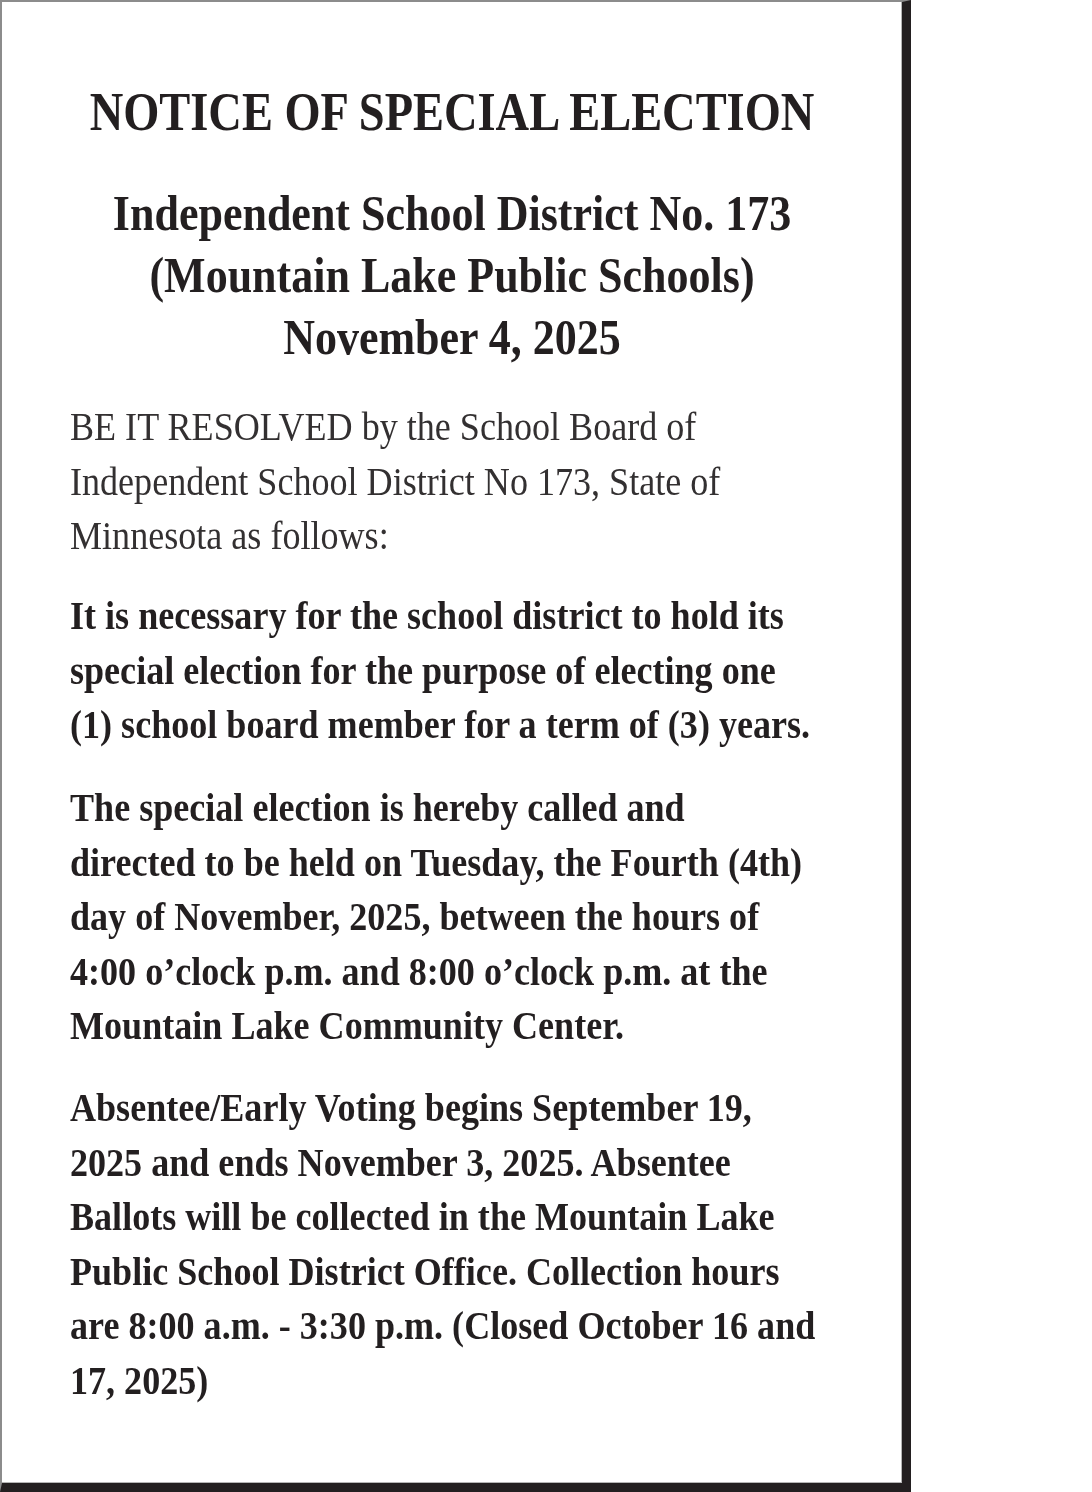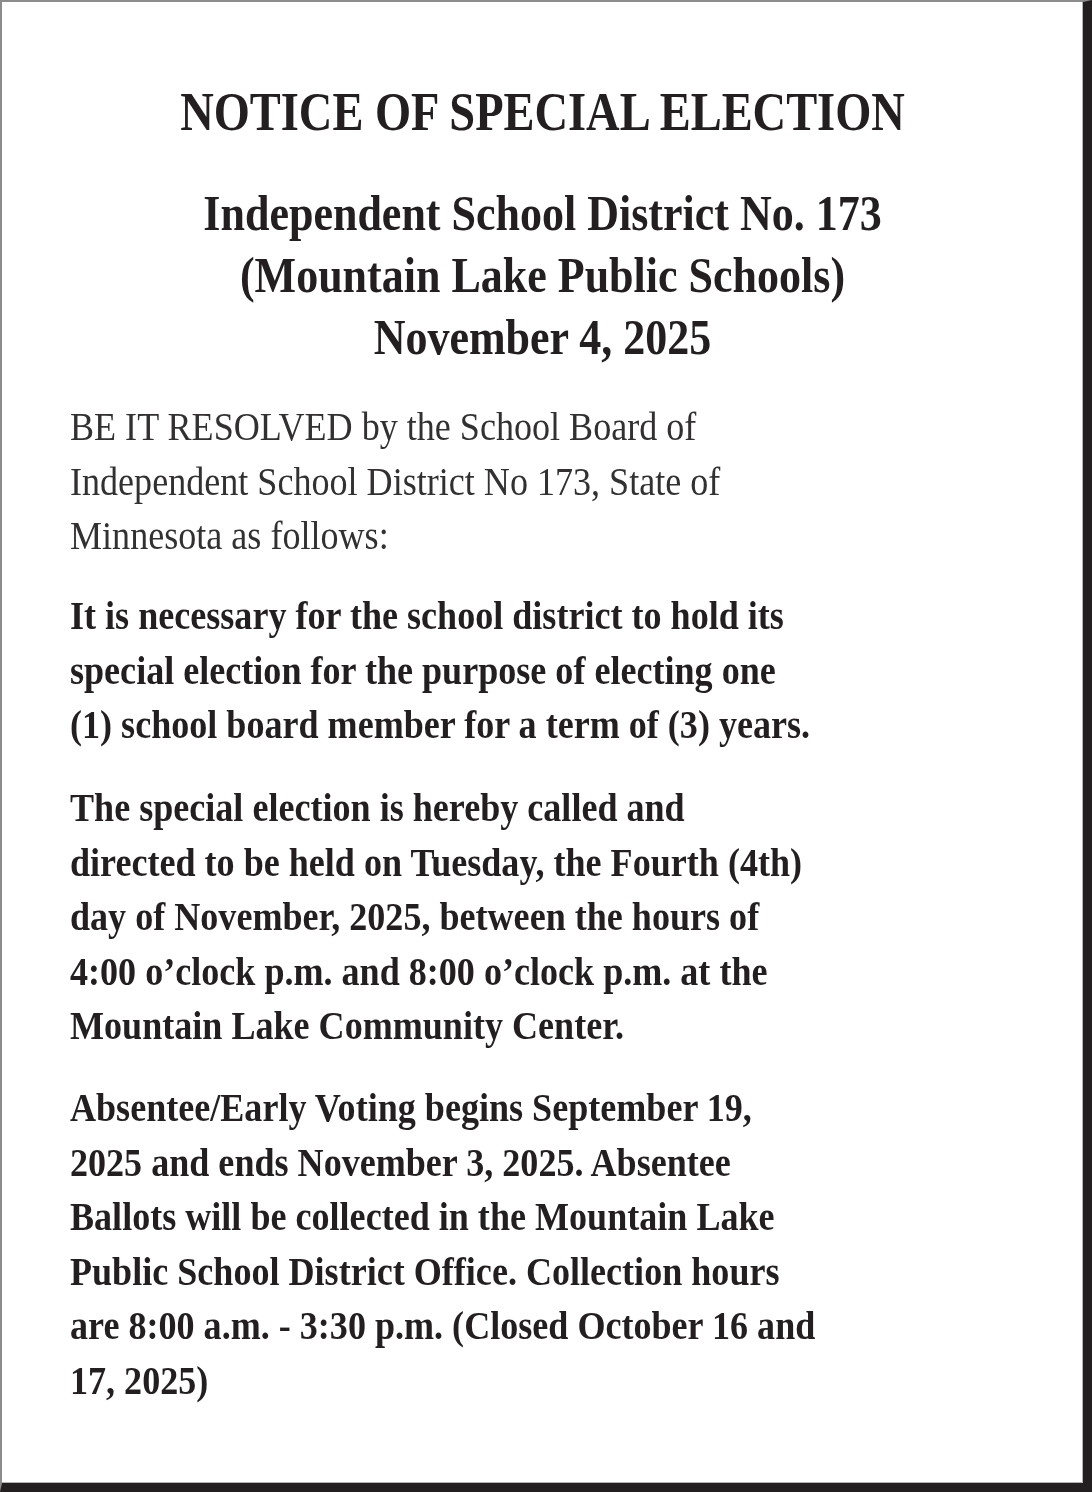--- a/index.html
+++ b/index.html
@@ -10,21 +10,21 @@
     body {
       width: 1092px;
       height: 1492px;
       position: relative;
       overflow: hidden;
     }
     .notice {
       position: absolute;
       left: 0;
       top: 0;
-      width: 1092px;
+      width: 911px;
       height: 1492px;
       box-sizing: border-box;
       background: #ffffff;
       border-top: 2px solid #8c8c8c;
       border-left: 2px solid #8c8c8c;
       border-right: 9px solid #231f20;
       border-bottom: 9px solid #231f20;
       color: #231f20;
       font-family: "Liberation Serif", "DejaVu Serif", serif;
     }

